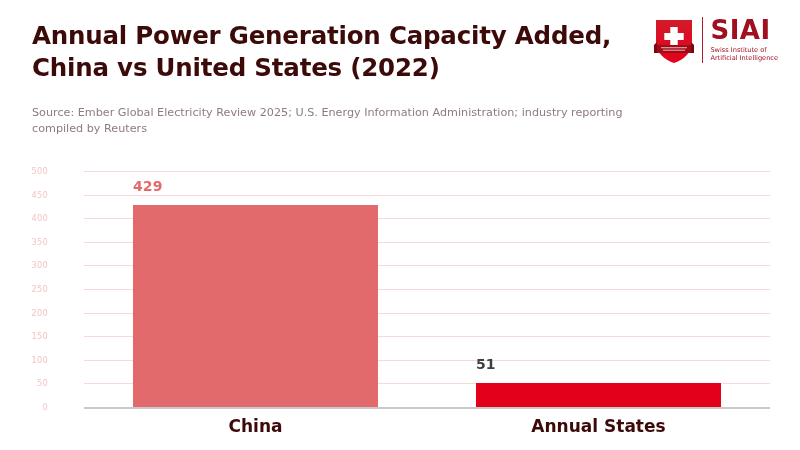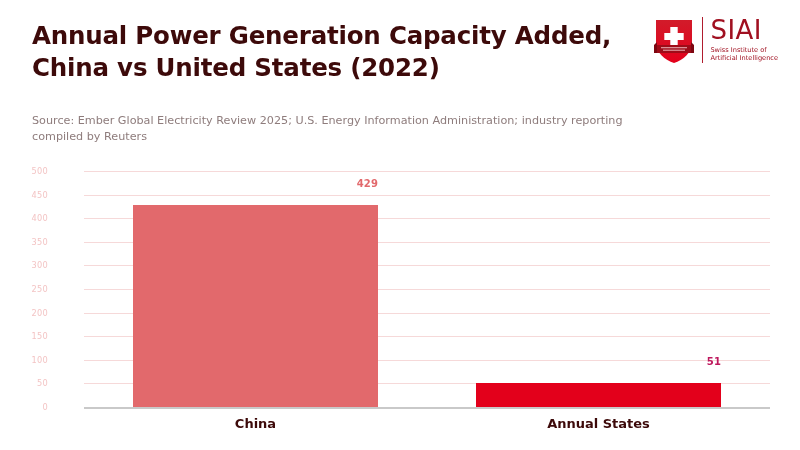--- a/index.html
+++ b/index.html
@@ -40,21 +40,20 @@
   }
   .chart-subtitle {
     position: absolute;
     left: 32px;
     top: 105px;
     width: 640px;
     font-size: 11.2px;
     line-height: 1.45;
     color: #8E7C7C;
     white-space: pre-line;
-    margin-top: 8px;
   }
 
   
   .logo {
     position: absolute;
     right: 22px;
     top: 13px;
     display: flex;
     align-items: center;
     height: 54px;
@@ -73,21 +72,21 @@
     flex: none;
   }
   .logo-text {
     display: flex;
     flex-direction: column;
     justify-content: center;
     line-height: 1;
   }
   .logo-acronym {
     font-size: 26px;
-    font-weight: normal;
+    font-weight: bold;
     color: #A01020;
     letter-spacing: 0.5px;
     line-height: 0.95;
   }
   .logo-sub {
     font-size: 6.6px;
     color: #A01020;
     line-height: 1.22;
     margin-top: 3px;
     white-space: pre-line;
@@ -130,29 +129,29 @@
     color: #F3C4C4;
     transform: translateY(-50%);
     letter-spacing: 0.3px;
   }
   .bar {
     position: absolute;
     bottom: 0;
   }
   .bar-value {
     position: absolute;
-    text-align: right;
-    font-size: 10px;
+    text-align: left;
+    font-size: 14px;
     font-weight: bold;
     letter-spacing: 0.2px;
   }
   .cat-label {
     position: absolute;
     text-align: center;
-    font-size: 13px;
+    font-size: 17px;
     font-weight: bold;
     color: #3D0A0A;
   }
 </style>
 </head>
 <body>
 
 <div class="header">
 
   <div class="title-block">
@@ -212,16 +211,16 @@
       <div class="gridline" style="top: 47.2px;"></div>
       <div class="ytick" style="top: 47.2px;">400</div>
       <div class="gridline" style="top: 23.6px;"></div>
       <div class="ytick" style="top: 23.6px;">450</div>
       <div class="gridline" style="top: 0px;"></div>
       <div class="ytick" style="top: 0px;">500</div>
       <div class="bar" style="left: 48.8775px; width: 245.245px; height: 202.488px; background: rgb(226, 105, 108);"></div>
       <div class="bar-value" style="left: 48.8775px; width: 245.245px; top: 6.512px; color: rgb(226, 105, 108);">429</div>
       <div class="cat-label" style="left: 0px; width: 343px; top: 245px;">China</div>
       <div class="bar" style="left: 391.877px; width: 245.245px; height: 24.072px; background: rgb(227, 0, 27);"></div>
-      <div class="bar-value" style="left: 391.877px; width: 245.245px; top: 184.928px; color: #be185d;">51</div>
+      <div class="bar-value" style="left: 391.877px; width: 245.245px; top: 184.928px; color: #404040;">51</div>
       <div class="cat-label" style="left: 343px; width: 343px; top: 245px;">Annual States</div>
     </div>
 </div>
 
 </body></html>

